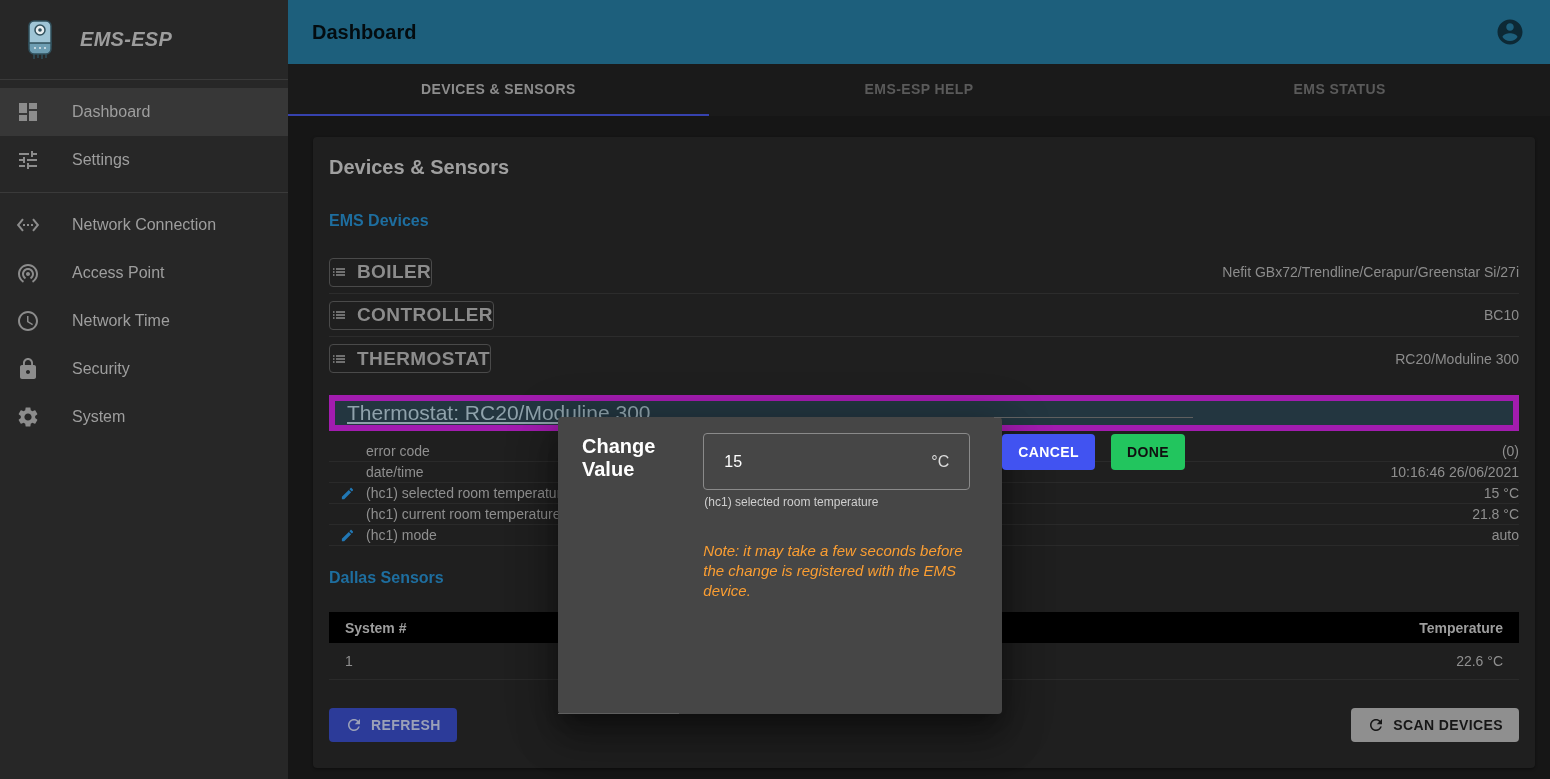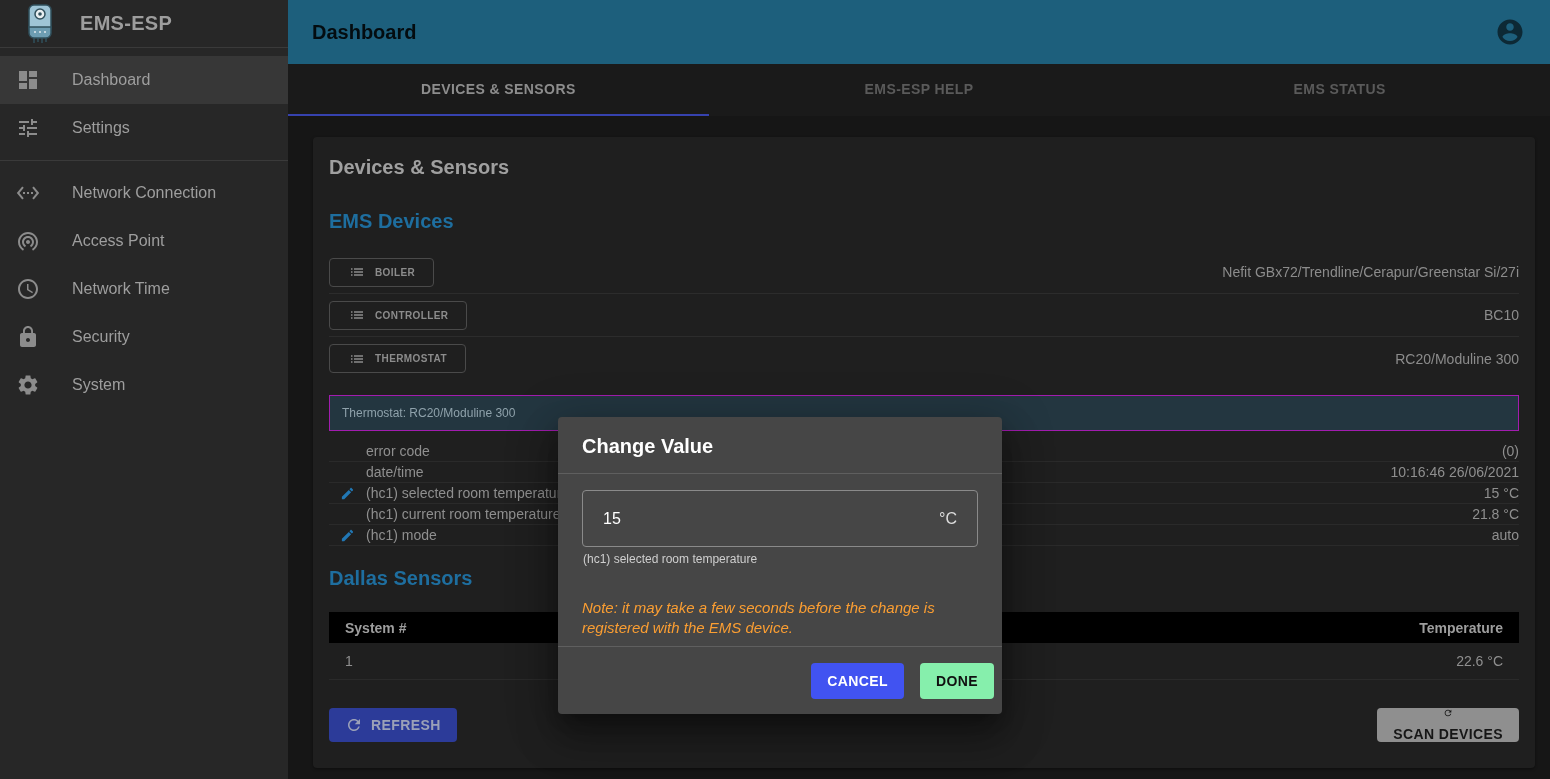--- a/index.html
+++ b/index.html
@@ -2,21 +2,21 @@
 <html><head>
 <meta charset="utf-8">
 <style>
   * { margin:0; padding:0; box-sizing:border-box; }
   html,body { width:1550px; height:779px; overflow:hidden; background:#161616;
     font-family:"Liberation Sans","DejaVu Sans",sans-serif; }
   body { display:flex; position:relative; }
 
   
   .sidebar { width:288px; min-width:288px; height:779px; background:#272727; display:flex; flex-direction:column; z-index:1; }
-  .logo-row { height:48px; display:flex; align-items:center; padding:0 16px; border-bottom:1px solid #3a3a3a; }
+  .logo-row { height:80px; display:flex; align-items:center; padding:0 16px; border-bottom:1px solid #3a3a3a;font-style:italic; }
   .logo-row svg { margin-left:6px; }
   .logo-title { color:#9d9d9d; font-size:20px; font-weight:bold; margin-left:22px; letter-spacing:.3px; }
   .nav { padding:8px 0 0 0; }
   .nav-item { height:48px; display:flex; align-items:center; padding-left:16px; cursor:pointer; }
   .nav-item.active { background:#373737; }
   .nav-icon { width:56px; display:flex; align-items:center; }
   .nav-icon svg { width:24px; height:24px; fill:#8c8c8c; }
   .nav-label { color:#9e9e9e; font-size:16px; }
   .nav-divider { border:none; border-top:1px solid #3a3a3a; margin:8px 0; }
 
@@ -29,73 +29,73 @@
 
   .tabbar { height:52px; background:#1a1a1a; display:flex; }
   .tab { flex:1; display:flex; align-items:center; justify-content:center; font-size:14px; font-weight:bold;
     letter-spacing:.4px; color:#5a5a5a; cursor:pointer; border-bottom:2px solid transparent; }
   .tab.active { color:#8d8d8d; border-bottom:2px solid #3642ae; }
 
   .content { flex:1; background:#161616; }
   .card { background:#1f1f1f; border-radius:4px; margin:21px 15px 0 25px; width:1222px; height:631px;
     padding:16px; box-shadow:0 1px 3px rgba(0,0,0,.4); }
   .card-title { color:#a0a0a0; font-size:20px; font-weight:bold; line-height:28px; }
-  .section-heading { color:#1e6e9f; font-size:20px; font-weight:bold; line-height:28px; }
+  .section-heading { color:#1e6e9f; font-size:16px; font-weight:bold; line-height:28px; }
   .section-heading.ems { margin-top:26px; }
   .device-list { margin-top:16px; }
   .device-row { height:43px; display:flex; align-items:center; justify-content:space-between; border-bottom:1px solid #2c2c2c; }
   .device-row:last-child { border-bottom:none; }
-  .device-btn { display:flex; align-items:center; gap:9px; height:29px; padding:0 18px; background:transparent;
-    border:1px solid #4a4a4a; border-radius:4px; color:#8c8c8c; font-size:10px; font-weight:bold; letter-spacing:.4px; cursor:pointer; }
+  .device-btn { display:flex; align-items:center; gap:9px; height:29px; padding:0 0; background:transparent;
+    border:1px solid #4a4a4a; border-radius:4px; color:#8c8c8c; font-size:19px; font-weight:bold; letter-spacing:.4px; cursor:pointer; }
   .device-btn svg { width:18px; height:18px; fill:#8c8c8c; }
   .device-value { color:#8c8c8c; font-size:14px; }
 
-  .device-header { margin-top:15px; height:36px; background:#233640; border:1px solid #a21caf; display:flex; align-items:center;
-    padding-left:12px; color:#8fa2ab; font-size:12px; }
+  .device-header { margin-top:15px; height:36px; background:#233640; border:6px solid #a21caf; display:flex; align-items:center;
+    padding-left:12px; color:#8fa2ab; font-size:21px;text-decoration:underline; }
   .detail-rows { margin-top:10px; }
   .detail-row { height:21px; display:flex; align-items:center; border-bottom:1px solid #2a2a2a; }
   .detail-row:last-child { border-bottom:1px solid #2a2a2a; }
   .edit-slot { width:37px; display:flex; align-items:center; padding-left:11px; }
   .edit-slot svg { width:15px; height:15px; fill:#2177b4; cursor:pointer; }
   .detail-label { color:#8f8f8f; font-size:14px; flex:1; }
   .detail-value { color:#8f8f8f; font-size:14px; }
 
   .section-heading.dallas { margin-top:18px; }
   .table { margin-top:20px; }
   .table-head { height:31px; background:#000; display:flex; align-items:center; justify-content:space-between; padding:0 16px; }
   .table-head span { color:#9e9e9e; font-size:14px; font-weight:bold; }
   .table-row { height:37px; display:flex; align-items:center; justify-content:space-between; padding:0 16px; border-bottom:1px solid #2a2a2a; }
   .table-row span { color:#8f8f8f; font-size:14px; }
 
   .actions-row { margin-top:28px; display:flex; justify-content:space-between; }
   .btn { display:flex; align-items:center; gap:8px; height:34px; padding:0 16px; border:none; border-radius:4px;
     font-size:14px; font-weight:bold; letter-spacing:.4px; cursor:pointer;justify-content:center; }
   .refresh-btn { background:#2c3b99; color:#9ba1b8; }
   .refresh-btn svg { width:18px; height:18px; fill:#9ba1b8; }
-  .scan-btn { background:#8f8f8f; color:#161616;flex-direction:column; }
+  .scan-btn { background:#8f8f8f; color:#161616; }
   .scan-btn svg { width:18px; height:18px; fill:#161616; }
 
   
   .dialog { position:absolute; left:558px; top:417px; width:444px; height:297px; background:#464646; border-radius:4px;
-    display:flex; flex-direction:column; z-index:10;
+    display:flex; z-index:10;
     box-shadow:0 11px 15px -7px rgba(0,0,0,.3), 0 24px 38px 3px rgba(0,0,0,.25), 0 9px 46px 8px rgba(0,0,0,.22); }
   .dialog-title { padding:18px 24px 15px 24px; color:#ffffff; font-size:20px; font-weight:bold; border-bottom:1px solid #5f5f5f; }
   .dialog-content { padding:16px 24px 0 24px; flex:1; }
   .value-field { display:flex; align-items:center; height:57px; border:1px solid #8a8a8a; border-radius:4px; padding:8px 20px; }
   .value-input { flex:1; background:transparent; border:none; outline:none; color:#ffffff; font-size:16px;
     font-family:"Liberation Sans","DejaVu Sans",sans-serif; }
   .value-unit { color:#dddddd; font-size:16px; }
   .helper-text { margin:5px 0 0 1px; color:#cfcfcf; font-size:12px; }
   .note-text { margin-top:32px; max-width:368px; color:#fb9e32; font-size:15px; font-style:italic; line-height:20px; }
   .dialog-actions { border-top:1px solid #5f5f5f; height:68px; display:flex; align-items:center; justify-content:flex-end;
     gap:16px; padding:0 8px; }
   .dialog-btn { height:36px; border:none; border-radius:4px; padding:0 16px; font-size:14px; font-weight:bold;
     letter-spacing:.4px; cursor:pointer; }
   .cancel-btn { background:#4153f1; color:#ffffff; }
-  .done-btn { background:#86efac; color:#101010; }
+  .done-btn { background:#22c55e; color:#101010; }
 </style>
 </head>
 <body>
 
 <aside class="sidebar">
   <div class="logo-row">
     <svg width="36" height="42" viewBox="0 0 36 42">
       <rect x="7" y="2" width="22" height="28" rx="5" fill="#9fc5d6" stroke="#31505c" stroke-width="1.5"></rect>
       <circle cx="18" cy="11" r="5" fill="#e9eff1" stroke="#31505c" stroke-width="1.5"></circle>
       <circle cx="18" cy="11" r="1.8" fill="#31505c"></circle>

